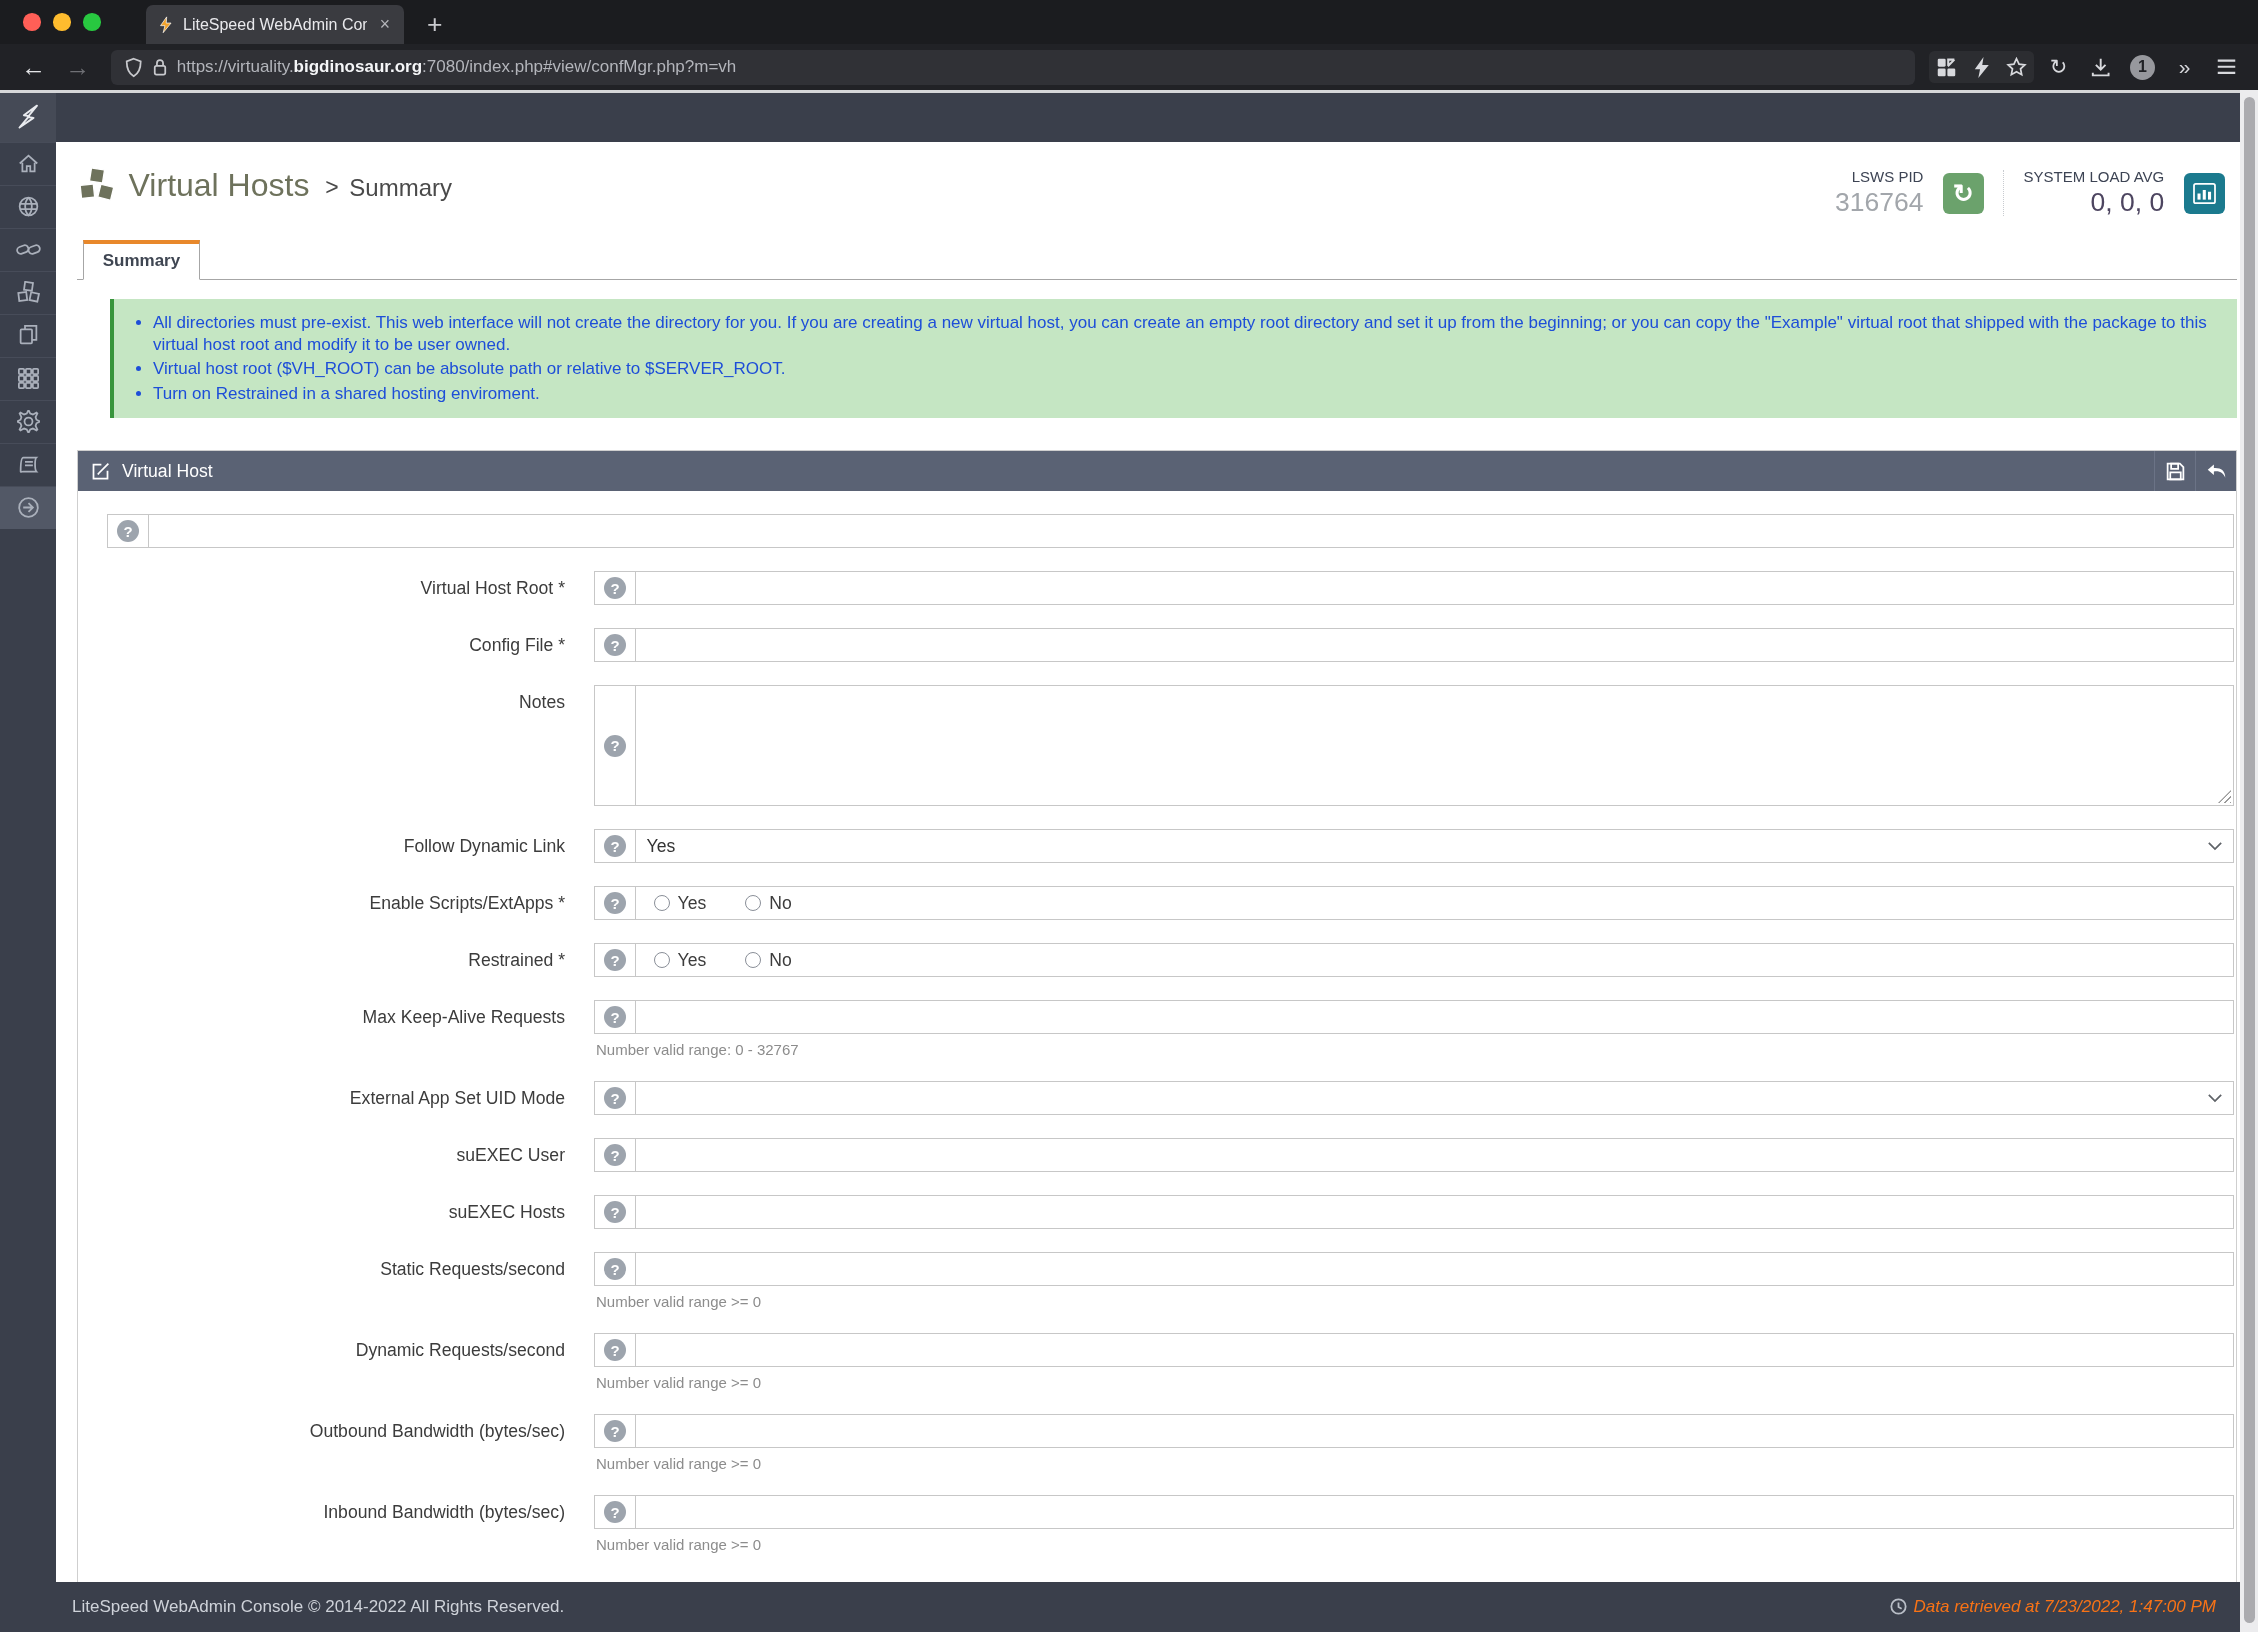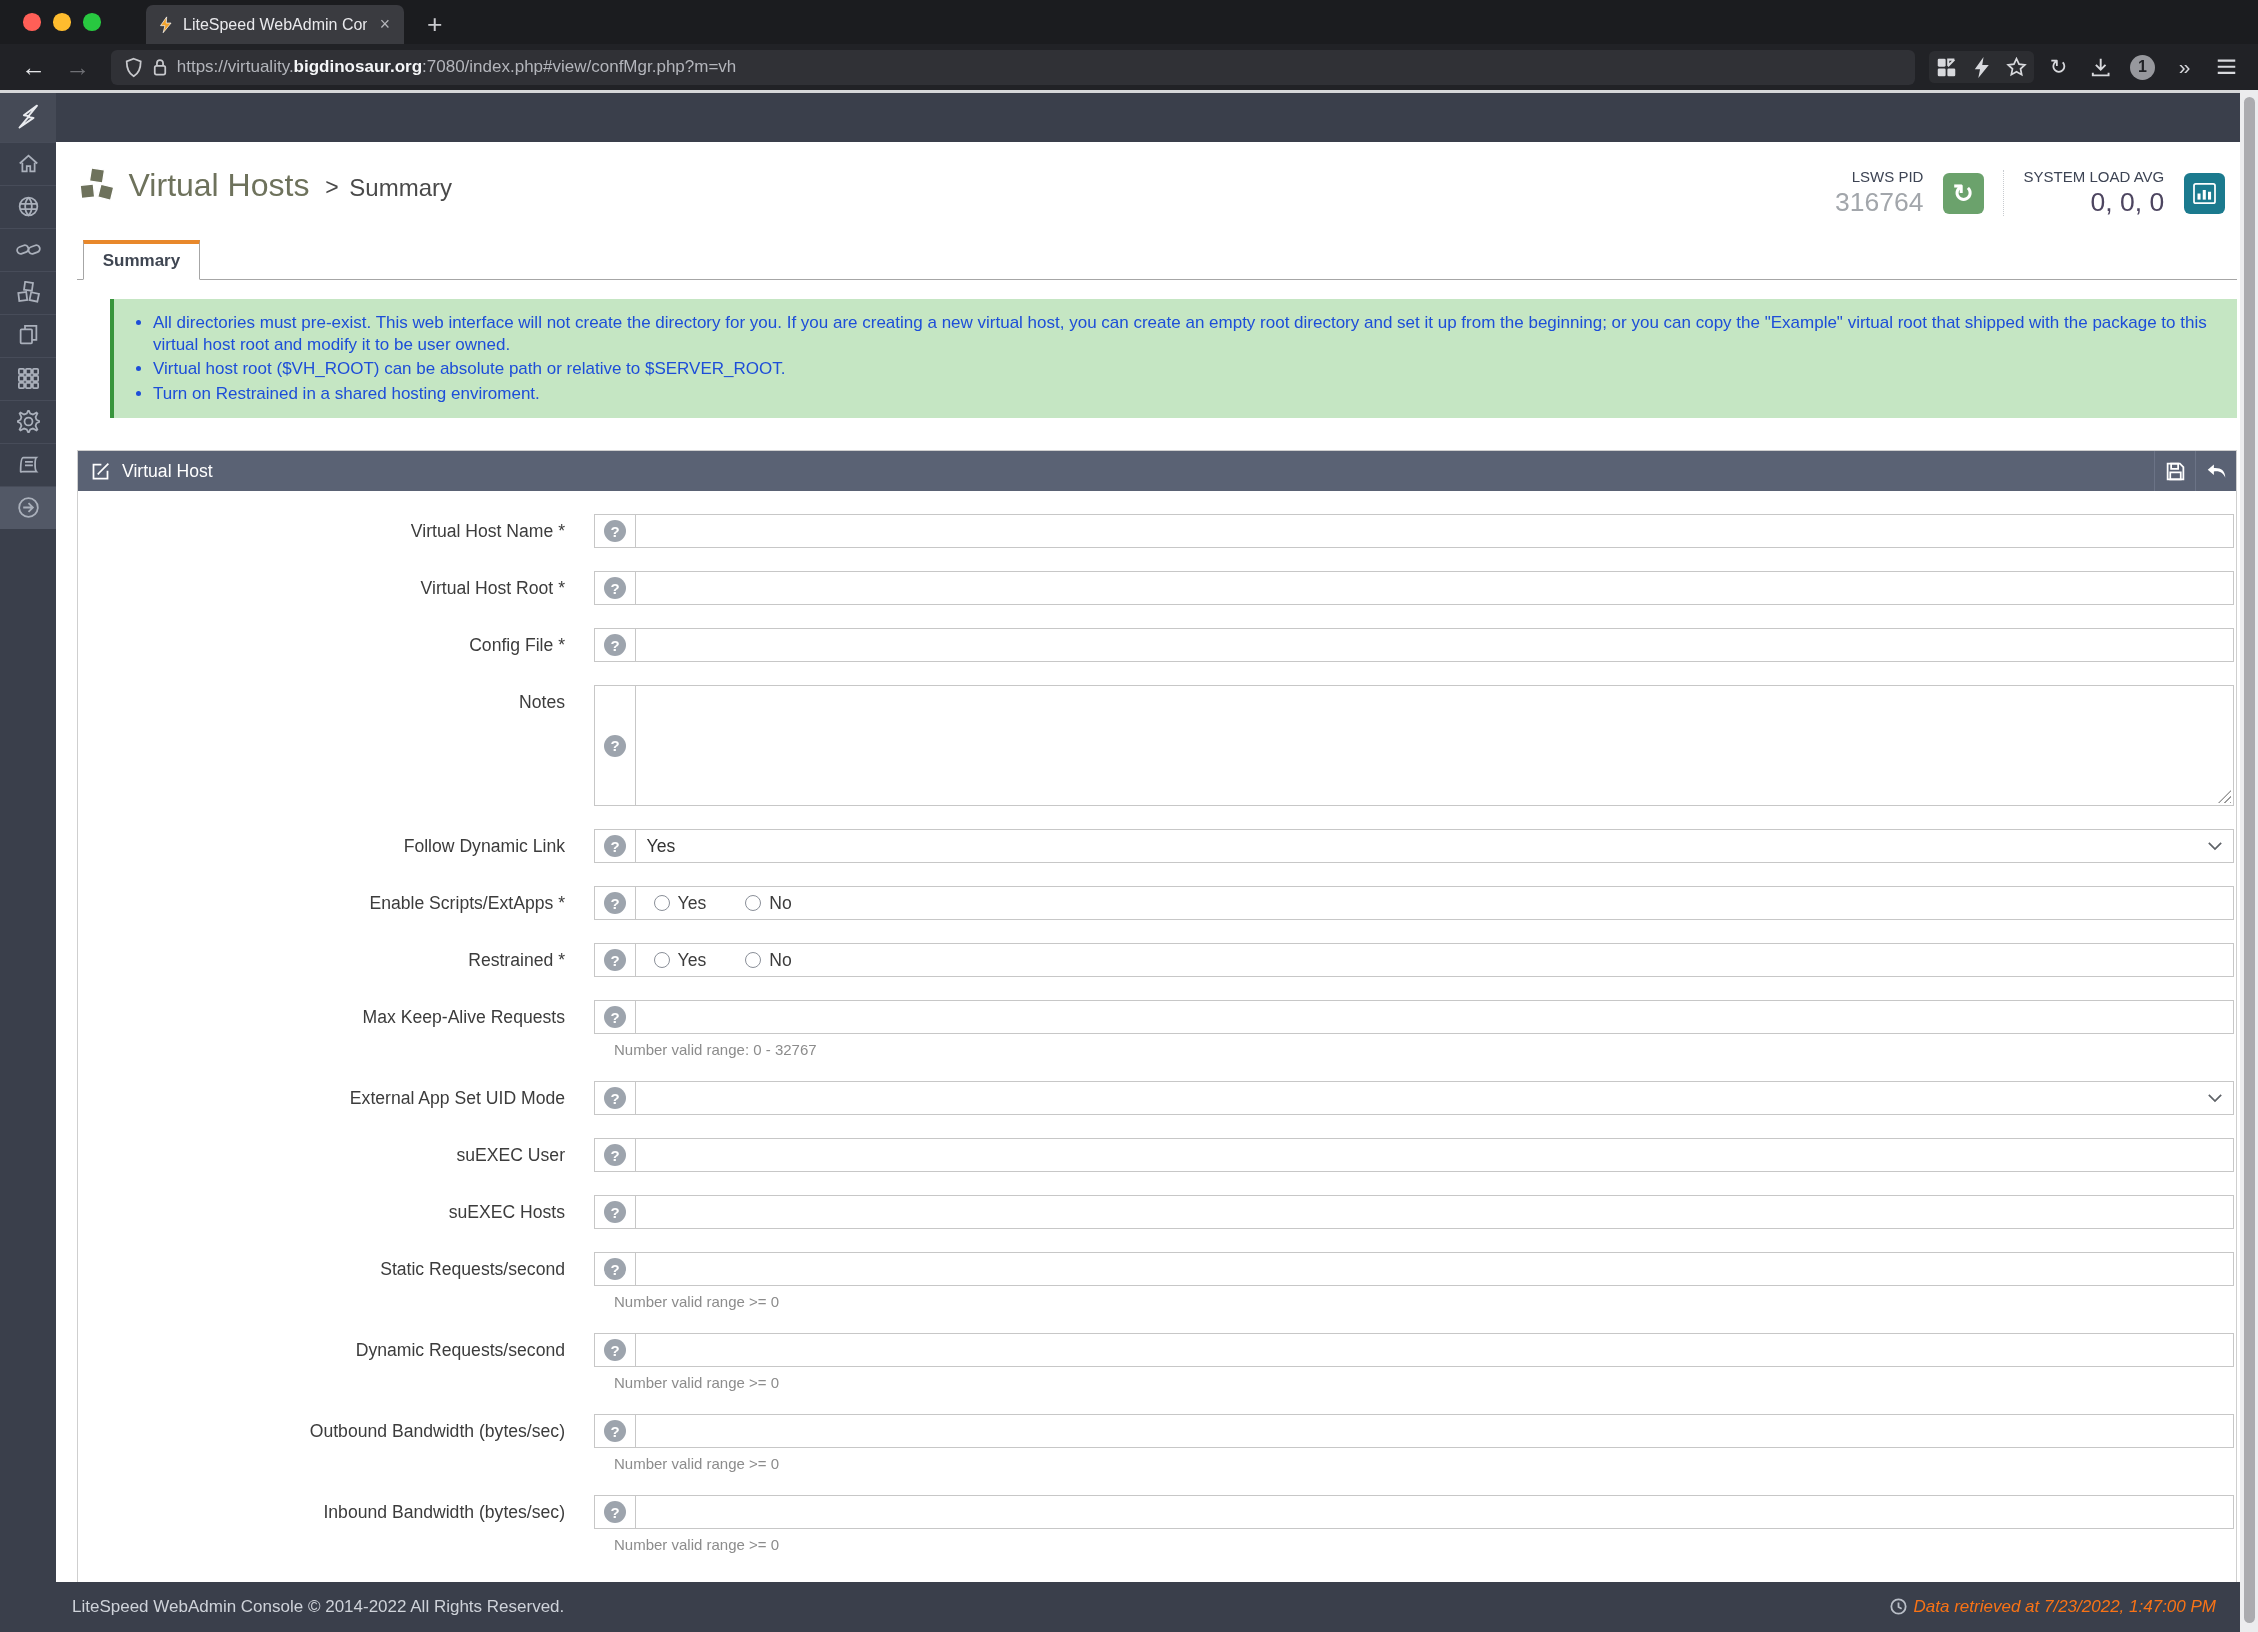--- a/index.html
+++ b/index.html
@@ -86,21 +86,21 @@
   .qicon { width:22px; height:22px; border-radius:50%; background:#9da4ad; color:#fff; font-size:15px; font-weight:bold; display:flex; align-items:center; justify-content:center; }
   .finput { flex:1; border:none; outline:none; font-size:17.6px; font-family:"Liberation Sans",sans-serif; padding:0 10.6px; color:#333; background:transparent; }
   .farea { flex:1; border:none; outline:none; resize:none; font-size:17.6px; font-family:"Liberation Sans",sans-serif; padding:7px 10.6px; color:#333; background:transparent; }
   .resize-grip { position:absolute; right:1.8px; bottom:1.8px; width:14px; height:14px;
      background:repeating-linear-gradient(135deg, transparent 0 2.6px, #9a9a9a 2.6px 4px); clip-path:polygon(100% 0,100% 100%,0 100%); }
   .fselect { flex:1; display:flex; align-items:center; font-size:17.6px; color:#333; padding:0 10.6px; position:relative; }
   .chev { position:absolute; right:10.6px; top:50%; transform:translateY(-50%); display:flex; }
   .fradios { flex:1; display:flex; align-items:center; gap:39px; padding-left:17.6px; }
   .ropt { display:flex; align-items:center; gap:8px; font-size:17.6px; color:#3c3c3c; }
   .rcirc { width:16px; height:16px; border:1.8px solid #8a8f98; border-radius:50%; background:#fff; }
-  .fhint { font-size:15px; color:#8c8c8c; margin:7px 0 0 20px; }
+  .fhint { font-size:15px; color:#8c8c8c; margin:7px 0 0 2px; }
 
   
   .scrollbar { position:absolute; right:0; top:90px; bottom:0; width:17.6px; background:#ececee; z-index:9; }
   .sthumb { position:absolute; left:3.5px; right:3.5px; top:7px; bottom:8.8px; background:#ababaf; border-radius:6.2px; }
 </style>
 </head>
 <body>
 
 <div class="tabbar">
   <div class="traffic">
@@ -310,21 +310,20 @@
             </svg>
         </span>
         <span class="hbtn">
           <svg width="23" height="21" viewBox="0 0 26 24">
               <path d="M10 4 L3 10 L10 16 V12 C17 11 21 14 23 19 C23 11 18 7.5 10 8 Z" fill="#fff"></path>
             </svg>
         </span>
       </div>
       <div class="pbody" id="form-body">
           <div class="frow">
-            <div class="flabel">Virtual Host Name *</div>
             <div class="fwrap">
               <div class="fbox">
                 <div class="qcell">
                   <span class="qicon">?</span>
                 </div>
                 <input class="finput" style="">
               </div>
             </div>
           </div>
           <div class="frow">

